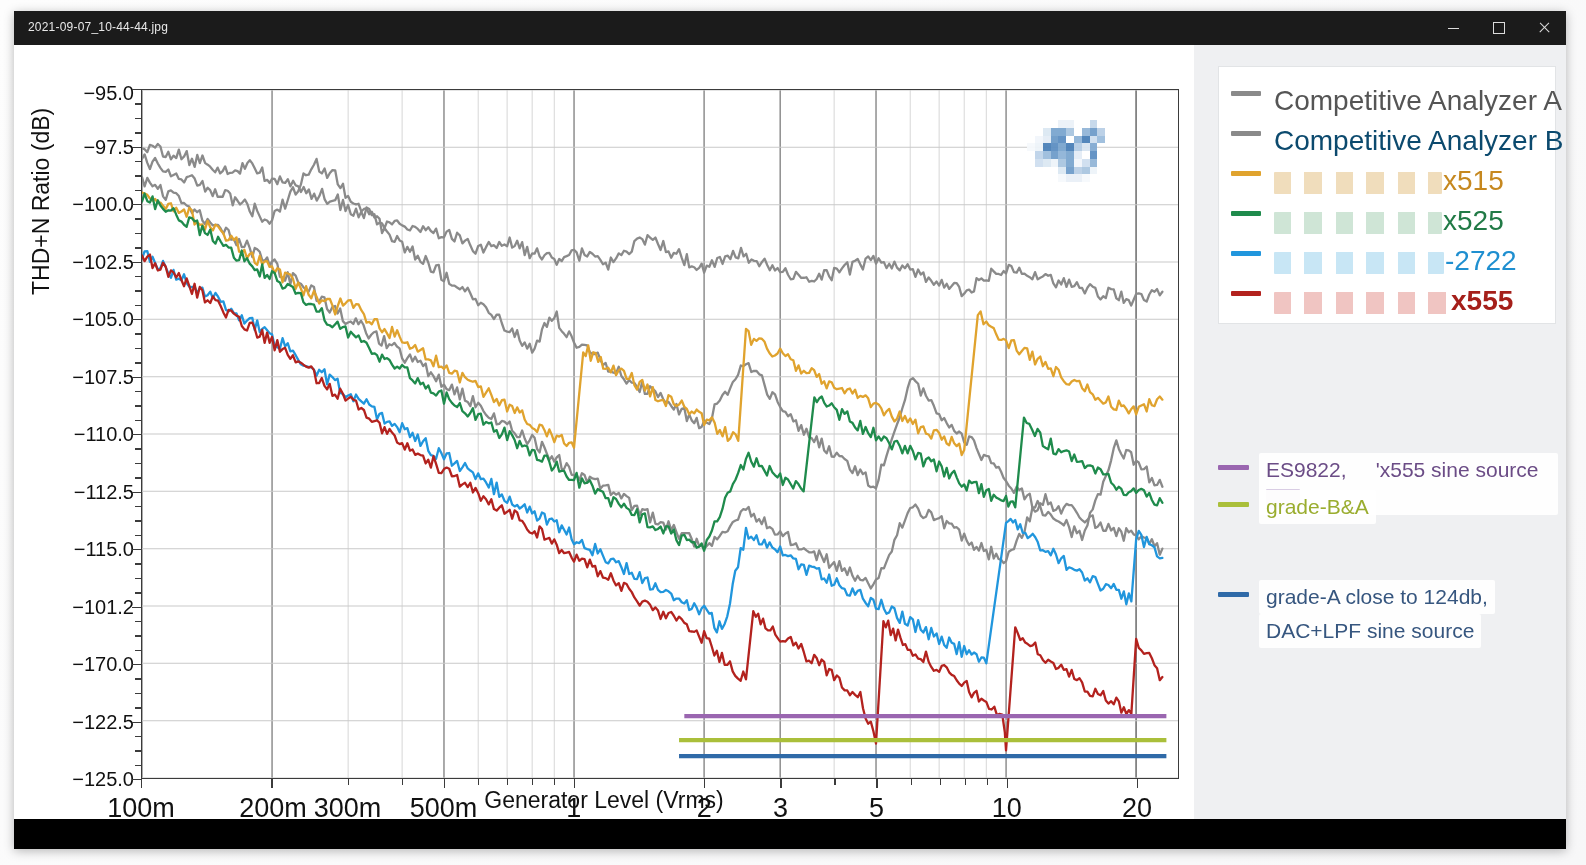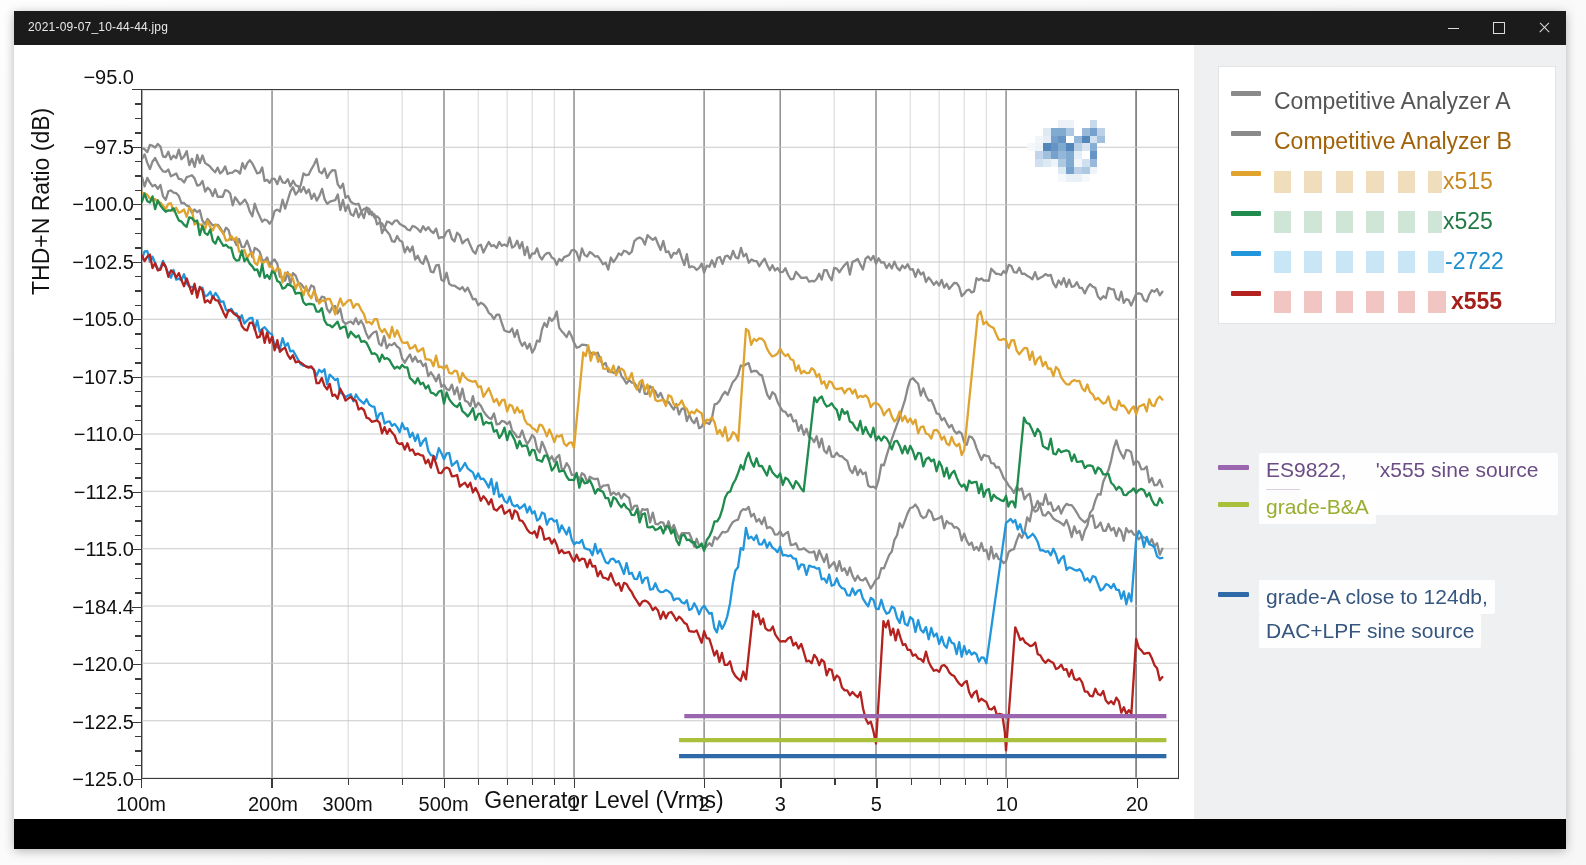--- a/index.html
+++ b/index.html
@@ -69,22 +69,22 @@
   #xlabel{
     position:absolute;left:0;top:742px;width:1180px;text-align:center;
     font-size:23px;color:#111;
   }
   .ytick-label{
     position:absolute;right:0;width:88px;text-align:right;
     font-size:20px;color:#111;transform:translateY(-50%);
   }
   #ytick-wrap{position:absolute;left:24px;top:0;width:96px;height:774px;}
   .xtick-label{
-    position:absolute;top:748px;font-size:20px;color:#111;
-    transform:translateX(-50%);white-space:nowrap;
+    position:absolute;top:748px;font-size:27px;color:#111;
+    transform:translateX(-50%);white-space:nowrap;text-decoration:underline;
   }
   #plot{
     position:absolute;left:127px;top:44px;width:1038px;height:690px;
     background:#ffffff;border:1.5px solid #3b3b3b;box-sizing:border-box;
   }
   #svgplot{position:absolute;left:0;top:0;width:100%;height:100%;}
   .tickmark{position:absolute;background:#3b3b3b;}
 
   
   #watermark{
@@ -106,21 +106,21 @@
     font-size:24px;font-weight:bold;padding:7px 0 9px;
     text-shadow:0 1px 1px rgba(0,0,0,.25);
   }
   #legend-items{padding:6px 0 10px 0;}
   .legend-row{
     display:flex;align-items:center;height:40px;padding-left:12px;
   }
   .swatch{
     width:30px;height:5px;border-radius:1px;flex:0 0 auto;margin-right:13px;
   }
-  .legend-text{font-size:23px;white-space:nowrap;position:relative;margin-top:16px;}
+  .legend-text{font-size:28px;white-space:nowrap;position:relative;margin-top:16px;}
   .legend-text.bold{font-weight:bold;}
   .redact{
     display:inline-block;height:22px;vertical-align:-4px;margin-right:1px;
     border-radius:1px;
   }
 
   
   .anno-row{
     position:absolute;display:flex;align-items:flex-start;
   }
@@ -170,31 +170,31 @@
   </div>
 
   <div id="content">
 
     <div id="chart-area">
 
       <div id="ylabel">THD+N Ratio (dB)</div>
       <div id="xlabel">Generator Level (Vrms)</div>
 
       <div id="ytick-wrap">
-          <div class="ytick-label" style="top: 32px;">−95.0</div>
+          <div class="ytick-label" style="top: 48px;">−95.0</div>
           <div class="ytick-label" style="top: 101.5px;">−97.5</div>
           <div class="ytick-label" style="top: 159px;">−100.0</div>
           <div class="ytick-label" style="top: 216.5px;">−102.5</div>
           <div class="ytick-label" style="top: 274px;">−105.0</div>
           <div class="ytick-label" style="top: 331.5px;">−107.5</div>
           <div class="ytick-label" style="top: 389px;">−110.0</div>
           <div class="ytick-label" style="top: 446.5px;">−112.5</div>
           <div class="ytick-label" style="top: 504px;">−115.0</div>
-          <div class="ytick-label" style="top: 561.5px;">−184.4</div>
-          <div class="ytick-label" style="top: 619px;">−120.0</div>
+          <div class="ytick-label" style="top: 561.5px;">−101.2</div>
+          <div class="ytick-label" style="top: 619px;">−170.0</div>
           <div class="ytick-label" style="top: 676.5px;">−122.5</div>
           <div class="ytick-label" style="top: 734px;">−125.0</div>
         </div>
       <div id="xtick-wrap"></div>
 
       <div id="plot">
         <svg id="svgplot" viewBox="0 0 1035 687" preserveAspectRatio="none">
             <line x1="0" y1="0" x2="0" y2="687" stroke="#7d7d7d" stroke-width="1.3"></line>
             <line x1="129.93070901918173" y1="0" x2="129.93070901918173" y2="687" stroke="#7d7d7d" stroke-width="1.3"></line>
             <line x1="205.93530148751512" y1="0" x2="205.93530148751512" y2="687" stroke="#d2d2d2" stroke-width="0.9"></line>
@@ -380,21 +380,21 @@
 
     <div id="right-panel">
       <div id="legend-box">
         <div id="legend-items">
             <div class="legend-row">
               <span class="swatch" style="background: rgb(138, 138, 138);"></span>
               <span class="legend-text" style="color: rgb(85, 85, 85);">Competitive Analyzer A</span>
             </div>
             <div class="legend-row">
               <span class="swatch" style="background: rgb(138, 138, 138);"></span>
-              <span class="legend-text" style="color: #a16207;">Competitive Analyzer B</span>
+              <span class="legend-text" style="color: #0c4a6e;">Competitive Analyzer B</span>
             </div>
             <div class="legend-row">
               <span class="swatch" style="background: rgb(224, 163, 46);"></span>
               <span class="legend-text" style="color: rgb(198, 136, 31);"><span class="redact" style="width: 168px; background: repeating-linear-gradient(90deg, rgb(240, 221, 188) 0px, rgb(240, 221, 188) 17px, rgba(255, 255, 255, 0.72) 17px, rgba(255, 255, 255, 0.72) 30px, rgb(240, 221, 188) 30px, rgb(240, 221, 188) 48px, rgba(255, 255, 255, 0.45) 48px, rgba(255, 255, 255, 0.45) 62px);"></span>x515</span>
             </div>
             <div class="legend-row">
               <span class="swatch" style="background: rgb(31, 139, 76);"></span>
               <span class="legend-text" style="color: rgb(33, 122, 70);"><span class="redact" style="width: 168px; background: repeating-linear-gradient(90deg, rgb(207, 229, 214) 0px, rgb(207, 229, 214) 17px, rgba(255, 255, 255, 0.72) 17px, rgba(255, 255, 255, 0.72) 30px, rgb(207, 229, 214) 30px, rgb(207, 229, 214) 48px, rgba(255, 255, 255, 0.45) 48px, rgba(255, 255, 255, 0.45) 62px);"></span>x525</span>
             </div>
             <div class="legend-row">

